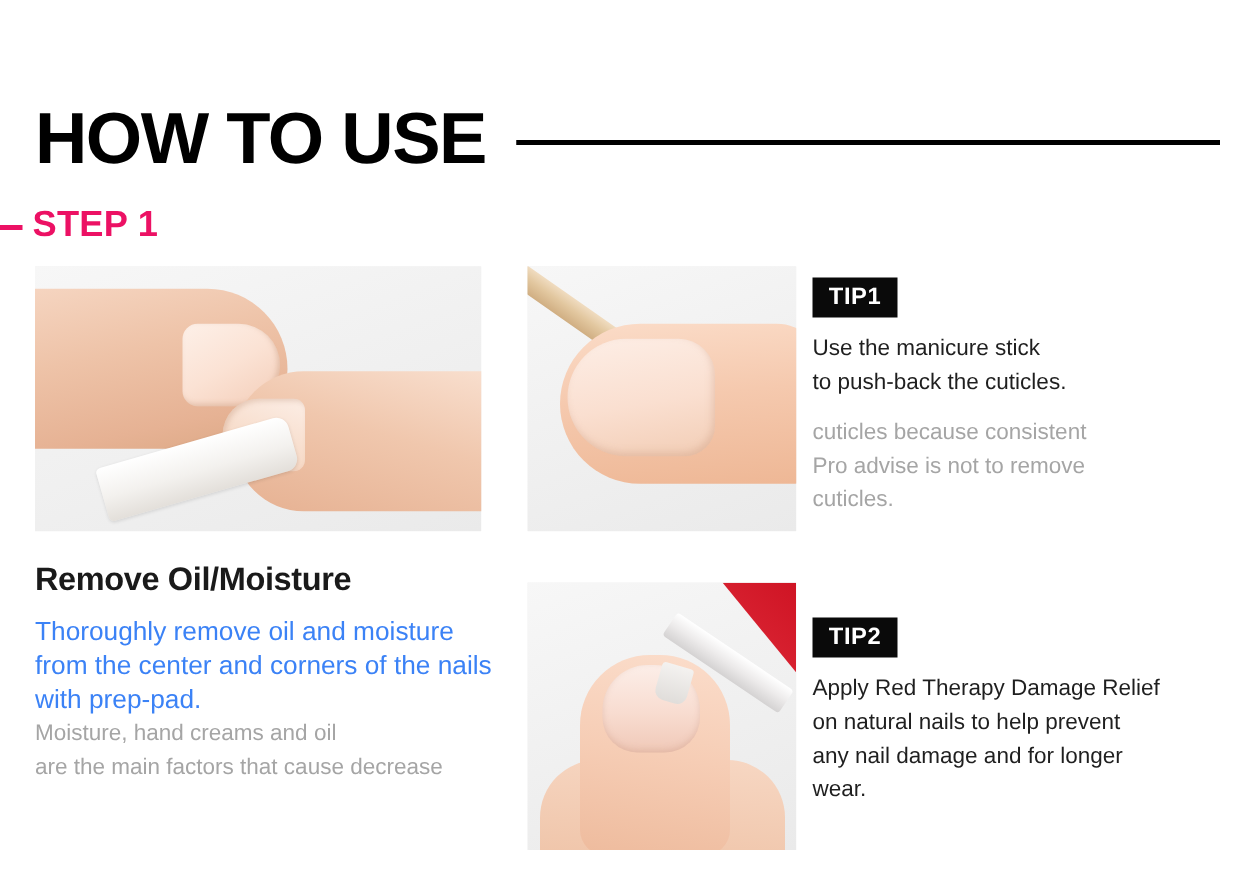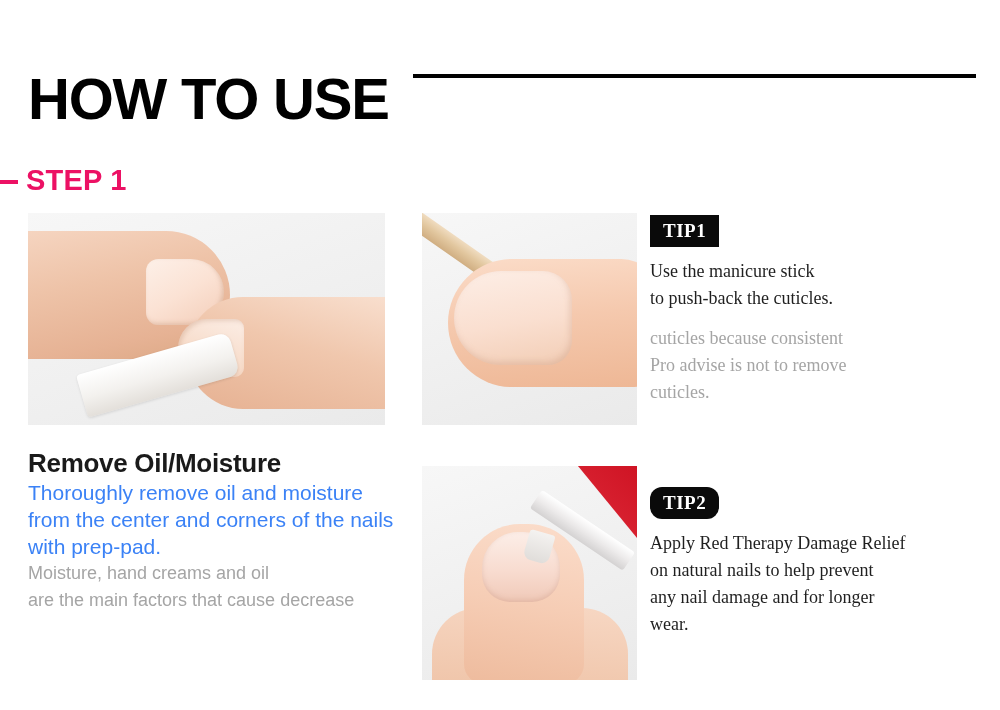--- a/index.html
+++ b/index.html
@@ -17,25 +17,25 @@
     position: relative;
     width: 1000px;
     height: 710px;
     background: #ffffff;
   }
 
   
   #header-row {
     position: absolute;
     left: 28px;
-    top: 68px;
+    top: 80px;
     width: 948px;
     height: 62px;
     display: flex;
-    align-items: flex-start;
+    align-items: center;
   }
   #page-title {
     font-size: 58px;
     font-weight: 700;
     letter-spacing: -1.2px;
     color: #000000;
     line-height: 62px;
     white-space: nowrap;
   }
   #title-rule {
@@ -210,52 +210,52 @@
     left: 28px;
     top: 447px;
     width: 400px;
   }
   #left-heading {
     font-size: 26px;
     font-weight: 700;
     color: #1a1a1a;
     letter-spacing: -0.3px;
     line-height: 32px;
+    margin-bottom: 13px;
   }
   .body-dark {
     font-size: 21px;
     color: #3b82f6;
     line-height: 27px;
   }
   .body-gray {
     font-size: 18px;
     color: #a5a5a5;
     line-height: 27px;
   }
 
   
   #tips {
     position: absolute;
     left: 650px;
-    top: 215px;
+    top: 222px;
     width: 340px;
-    font-family: Liberation Serif, serif;
   }
   .tip-block + .tip-block { margin-top: 20px; }
   .tip-badge {
     display: inline-block;
     background: #0a0a0a;
     color: #ffffff;
     font-size: 19px;
     font-weight: 700;
     letter-spacing: 0.5px;
     padding: 5px 13px 6px 13px;
     line-height: 21px;
   }
-  .tip-badge-2 { margin-top: 0; border-radius: 12px; }
+  .tip-badge-2 { margin-top: 0; }
   .tip-main {
     font-size: 18px;
     color: #1f1f1f;
     line-height: 27px;
     margin-top: 11px;
   }
   .tip-sub {
     font-size: 18px;
     color: #a5a5a5;
     line-height: 27px;

